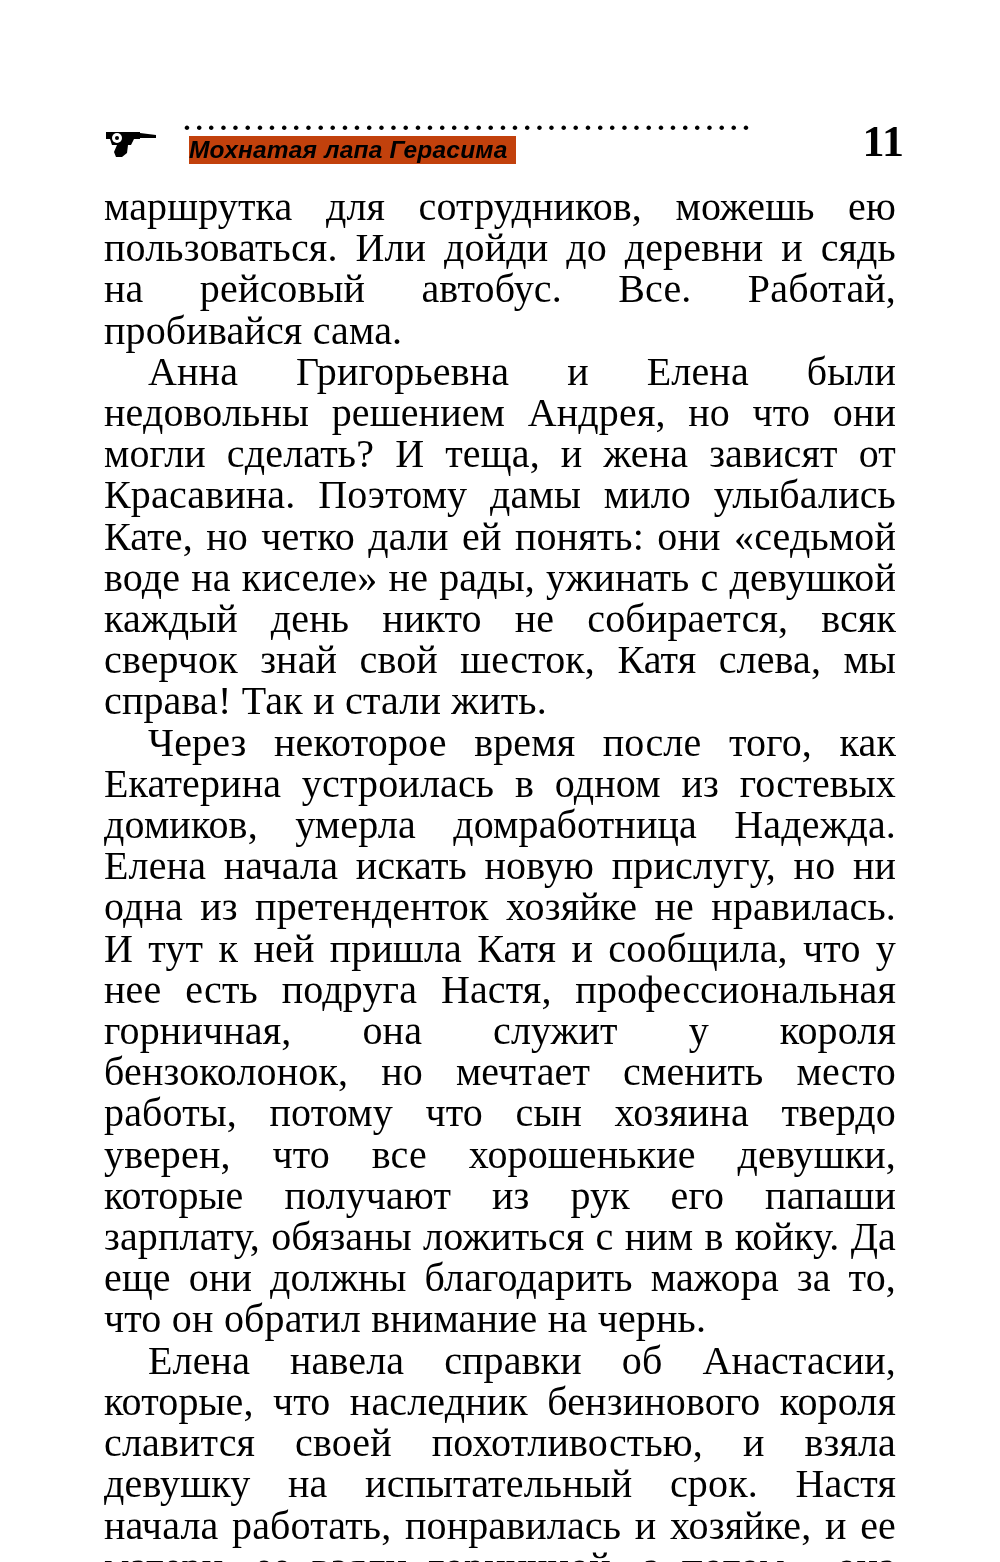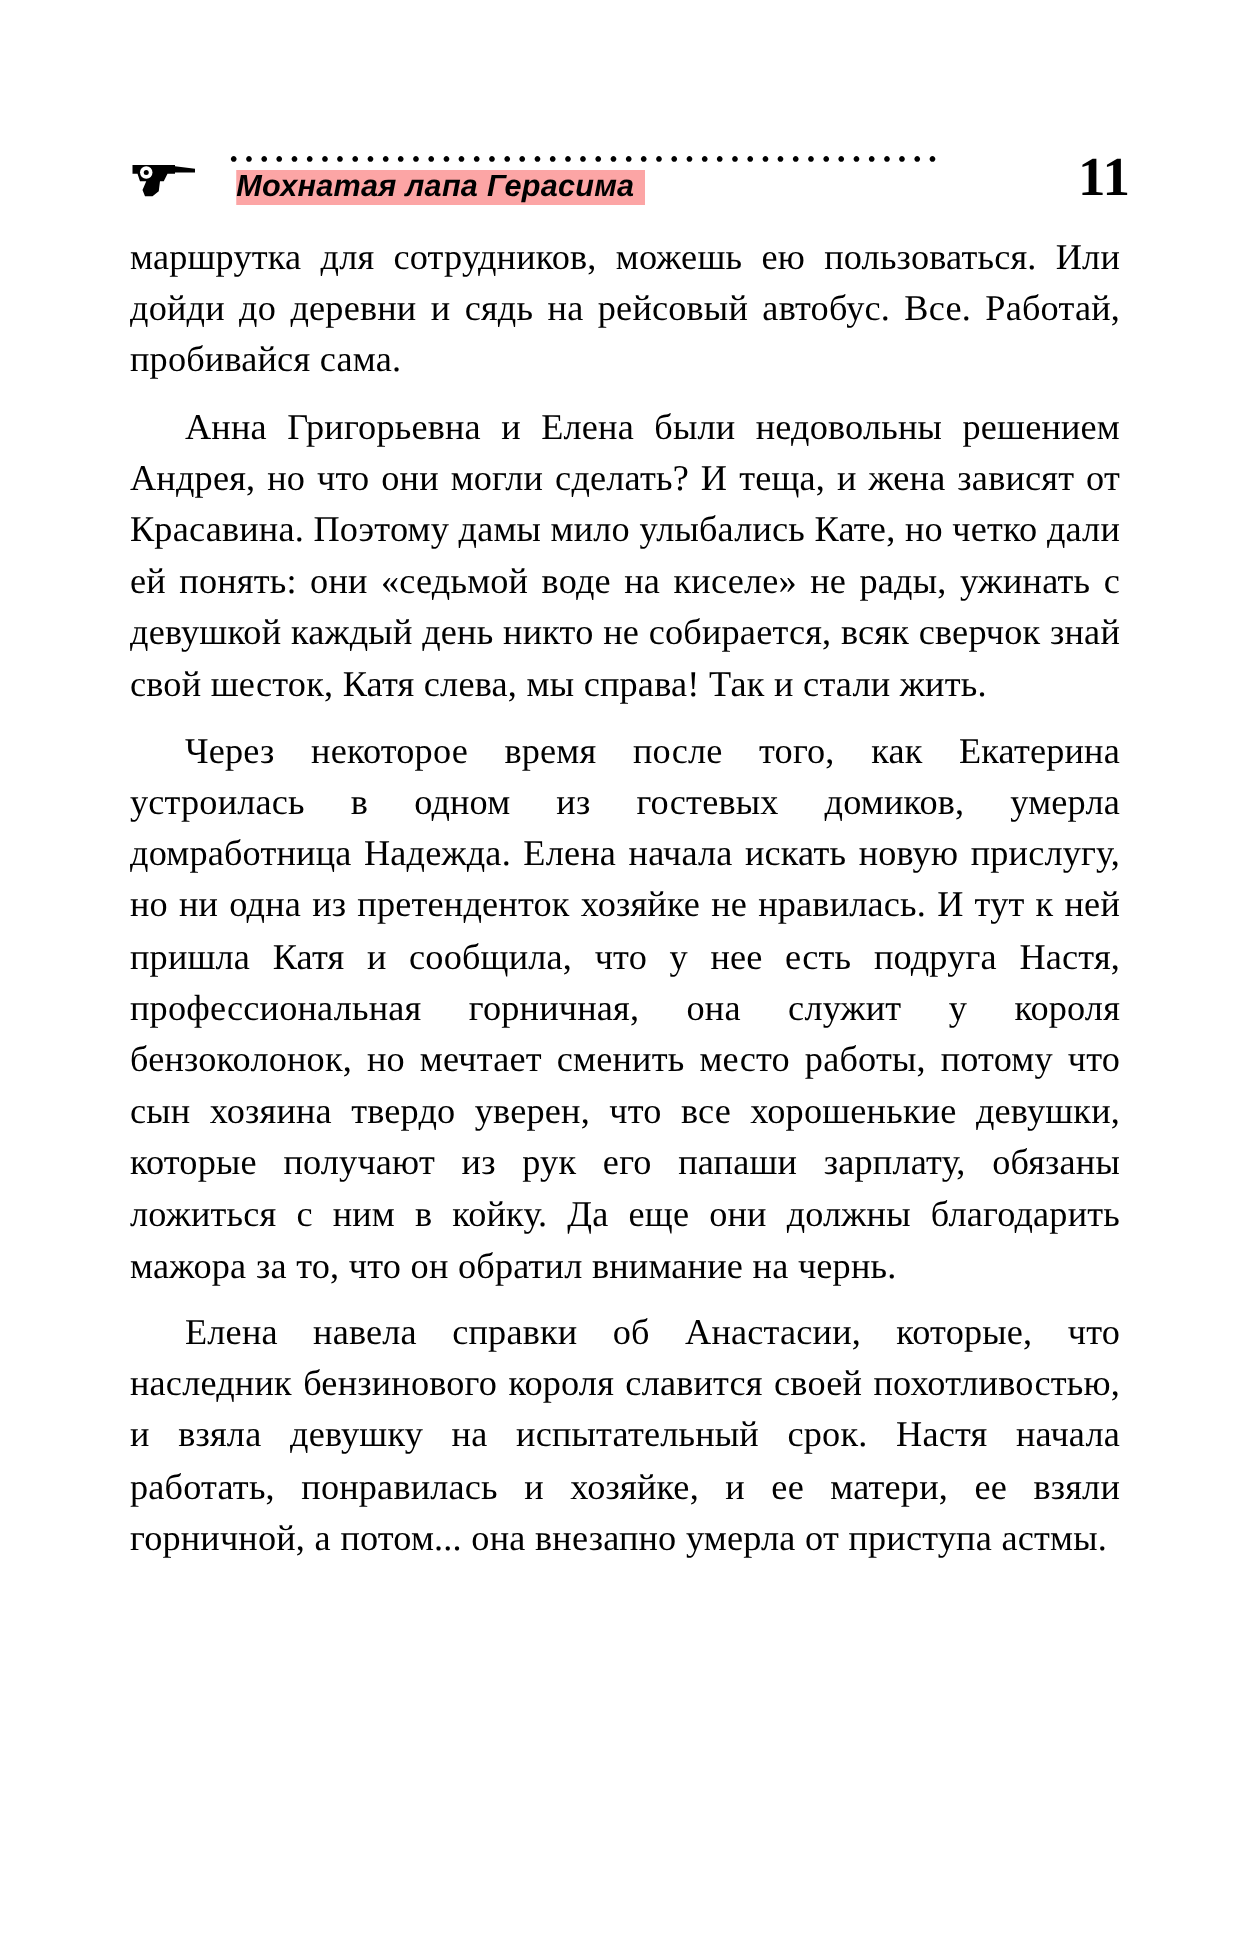--- a/index.html
+++ b/index.html
@@ -60,21 +60,21 @@
   .head-title {
     position: absolute;
     left: 85px;
     top: 24px;
     font-family: "Liberation Sans", sans-serif;
     font-weight: bold;
     font-style: italic;
     font-size: 24.5px;
     letter-spacing: 0.2px;
     color: #000000;
-    background: #fca5a5;
+    background: #c2410c;
     padding-right: 8px;
   }
 
   .page-number {
     position: absolute;
     right: 0px;
     top: 10px;
     font-family: "Liberation Serif", serif;
     font-weight: bold;
     font-size: 44px;
@@ -86,32 +86,31 @@
   .body-text {
     position: absolute;
     left: 104px;
     top: 186px;
     width: 792px;
   }
 
   .body-text p {
     margin: 0;
     font-family: "Liberation Serif", serif;
-    font-size: 29px;
+    font-size: 40px;
     line-height: 41.2px;
     text-align: justify;
     text-justify: inter-word;
     letter-spacing: 0.15px;
     word-spacing: 0.2px;
     hyphens: manual;
   }
 
   .body-text p.indent {
     text-indent: 44px;
-    margin-top: 12px;
   }
 </style>
 </head>
 <body>
 
 <div class="page">
 
   <div class="header">
 
     <span class="gun-icon">

